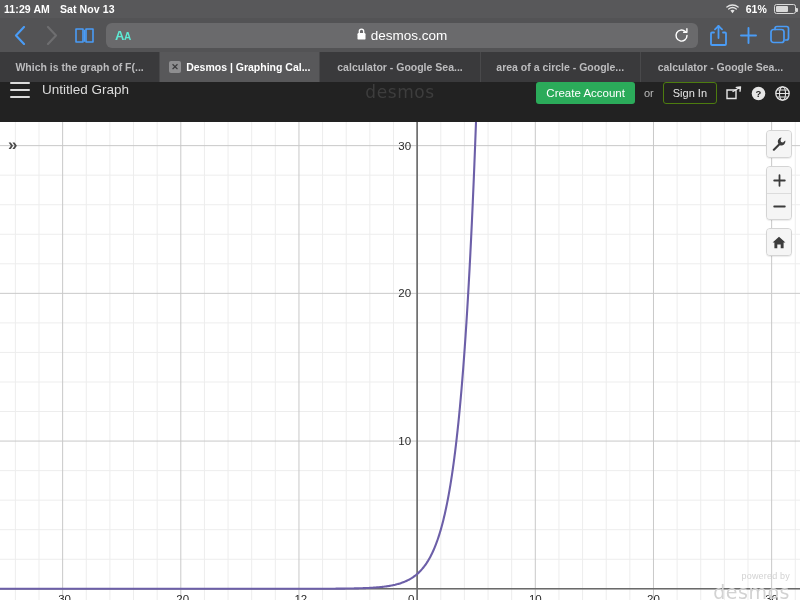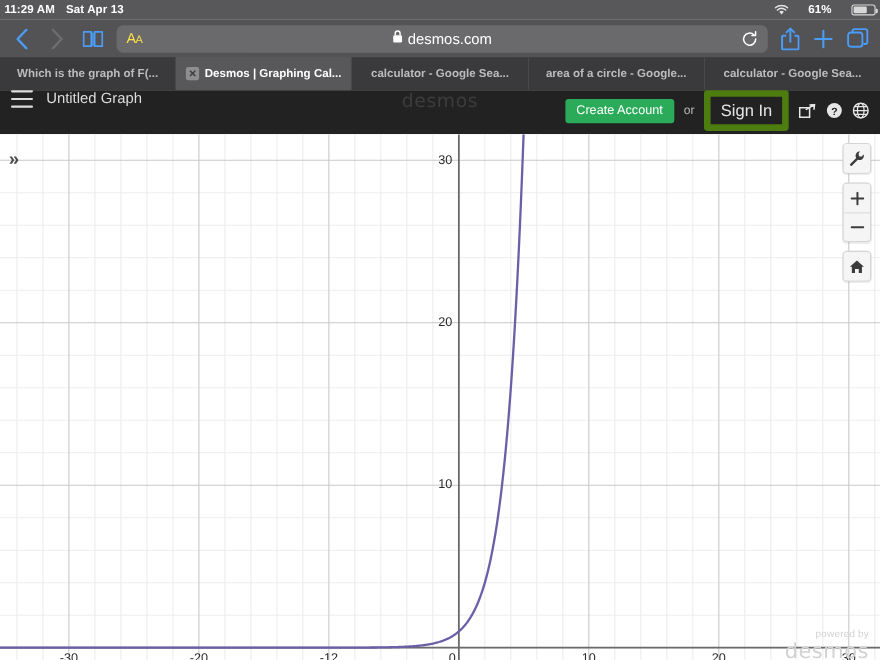--- a/index.html
+++ b/index.html
@@ -16,21 +16,21 @@
     background: #58585a;
     color: #ffffff;
     display: flex;
     align-items: center;
     padding: 0 4px;
     font-size: 10.5px;
     font-weight: bold;
     letter-spacing: 0.1px;
   }
   #status-left { display: flex; gap: 10px; align-items: center; }
-  #status-right { margin-left: auto; display: flex; gap: 18px; align-items: center; text-align: center; }
+  #status-right { margin-left: auto; display: flex; gap: 7px; align-items: center; text-align: center; }
   .wifi-icon { display: inline-block; width: 13px; height: 10px; position: relative; }
   .wifi-icon svg { display: block; }
   .battery {
     width: 22px; height: 10px; border: 1.3px solid #d8d8d8; border-radius: 2.5px;
     position: relative; display: inline-block;
   }
   .battery::after {
     content: ""; position: absolute; right: -3px; top: 3px;
     width: 1.8px; height: 4px; background: #d8d8d8; border-radius: 0 1px 1px 0;
   }
@@ -58,23 +58,23 @@
     height: 25px;
     background: #6a6a6c;
     border-radius: 6px;
     display: flex;
     align-items: center;
     padding: 0 9px;
     position: relative;
     min-width: 0;
   }
   #aa-button {
-    color: #fde047;
+    color: #5eead4;
     font-size: 13px;
-    font-weight: normal;
+    font-weight: bold;
     letter-spacing: -0.5px;
     line-height: 1;
   }
   #aa-button .small { font-size: 10px; }
   #url-center {
     position: absolute; left: 0; right: 0;
     display: flex; align-items: center; justify-content: center; gap: 5px;
     pointer-events: none;
   }
   #lock-icon { display: inline-block; }
@@ -165,24 +165,24 @@
     font-size: 11.5px;
     padding: 5px 10px;
     border-radius: 3px;
     border: none;
     font-family: "Liberation Sans", sans-serif;
   }
   #or-text { color: #b9b9b9; font-size: 11px; }
   #sign-in-btn {
     background: transparent;
     color: #e6e6e6;
-    font-size: 15px;
+    font-size: 11px;
     padding: 4px 9px;
     border-radius: 3px;
-    border: 6px solid #4d7c0f;
+    border: 1px solid #4d7c0f;
     font-family: "Liberation Sans", sans-serif;
   }
   .header-icon { color: #e6e6e6; display: flex; align-items: center; }
 
   
   #graph-area {
     position: relative;
     width: 800px;
     height: 486px;
     background: #ffffff;
@@ -242,21 +242,21 @@
   }
   #watermark .pb { font-size: 9px; letter-spacing: 0.2px; display:block; margin-bottom: 2px;}
   #watermark .ds { font-size: 19px; font-family: "DejaVu Sans", sans-serif; letter-spacing: 0.5px; display:block;}
 </style>
 </head>
 <body>
 
 <div id="status-bar">
   <div id="status-left">
     <span>11:29 AM</span>
-    <span>Sat Apr 13</span>
+    <span>Sat Nov 13</span>
   </div>
   <div id="status-right">
     <span class="wifi-icon">
       <svg width="13" height="10" viewBox="0 0 13 10">
           <path d="M6.5 9.2 L4.4 6.6 a3.4 3.4 0 0 1 4.2 0 Z" fill="#e4e4e4"></path>
           <path d="M2.7 5.1 a6 6 0 0 1 7.6 0" stroke="#e4e4e4" stroke-width="1.3" fill="none" stroke-linecap="round"></path>
           <path d="M0.9 3.0 a8.8 8.8 0 0 1 11.2 0" stroke="#e4e4e4" stroke-width="1.3" fill="none" stroke-linecap="round"></path>
         </svg>
     </span>
     <span>61%</span>

